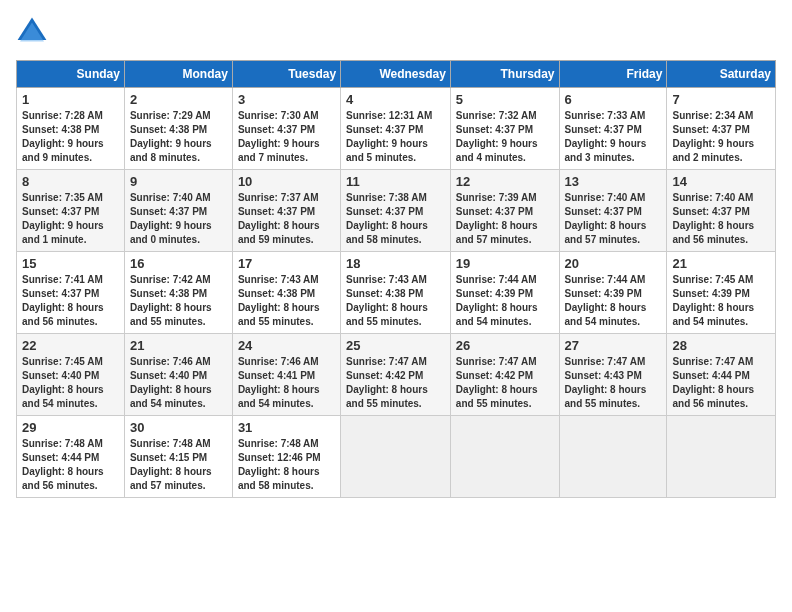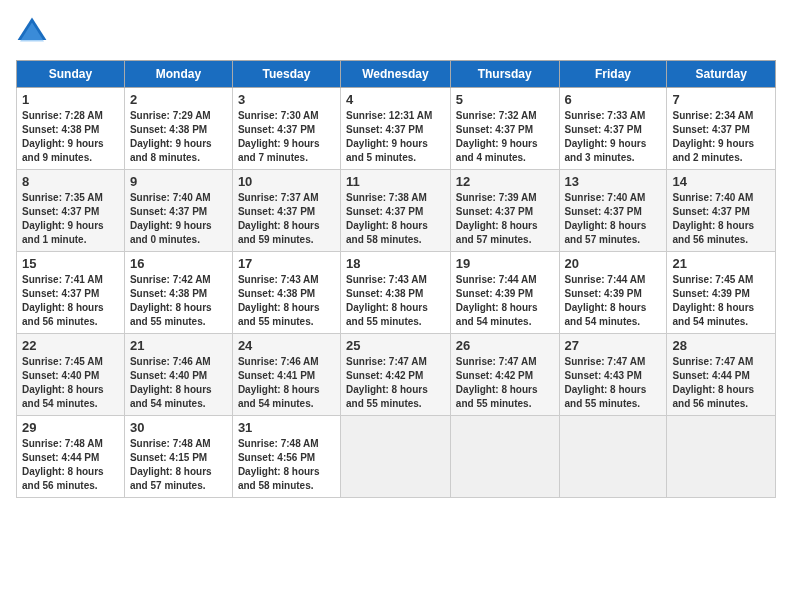--- a/index.html
+++ b/index.html
@@ -55,21 +55,21 @@
     .calendar {
       width: 100%;
       border-collapse: collapse;
     }
     .calendar th {
       background: #1a6dc0;
       color: #fff;
       font-size: 12px;
       font-weight: bold;
       padding: 6px 4px;
-      text-align: center;
+      text-align: right;
       border: 1px solid #aaa;
     }
     .calendar td {
       vertical-align: top;
       border: 1px solid #ccc;
       padding: 4px 5px;
       width: 113px;
       min-height: 80px;
       font-size: 10px;
       color: #333;
@@ -373,21 +373,21 @@
         <div class="day-info">
           <span>Sunrise: 7:48 AM</span><br>
           <span>Sunset: 4:15 PM</span><br>
           <span>Daylight: 8 hours and 57 minutes.</span>
         </div>
       </td>
         <td>
         <span class="day-num">31</span>
         <div class="day-info">
           <span>Sunrise: 7:48 AM</span><br>
-          <span>Sunset: 4:56 PM</span><br>
+          <span>Sunset: 12:46 PM</span><br>
           <span>Daylight: 8 hours and 58 minutes.</span>
         </div>
       </td>
         <td class="empty-cell"></td>
         <td class="empty-cell"></td>
         <td class="empty-cell"></td>
         <td class="empty-cell"></td>
       </tr>
     </tbody>
 </table>

